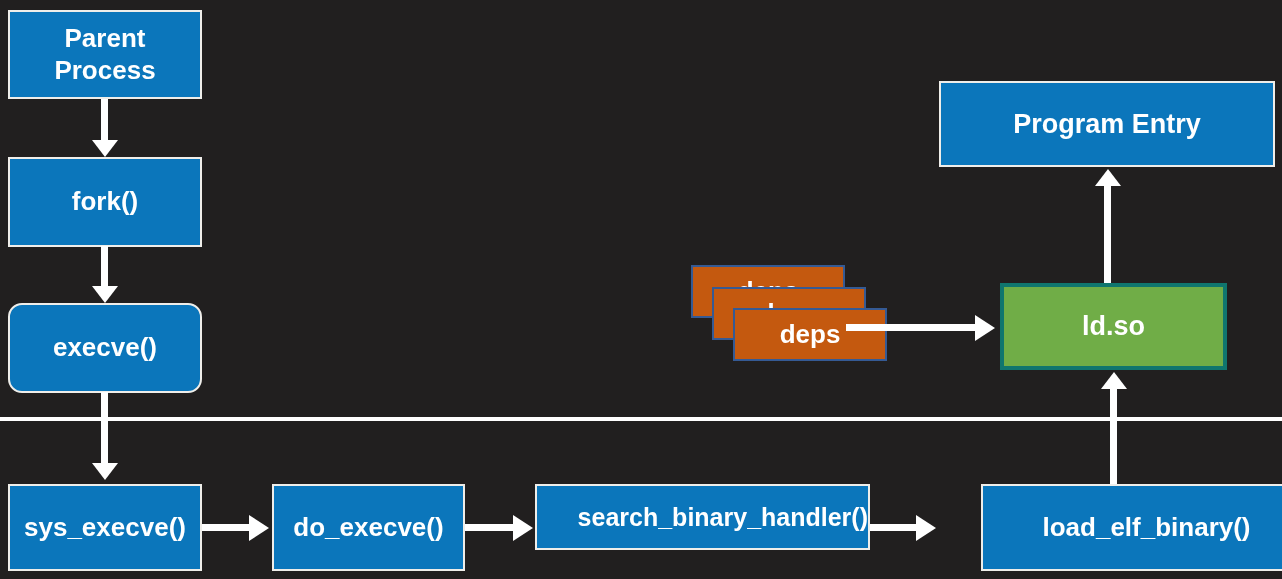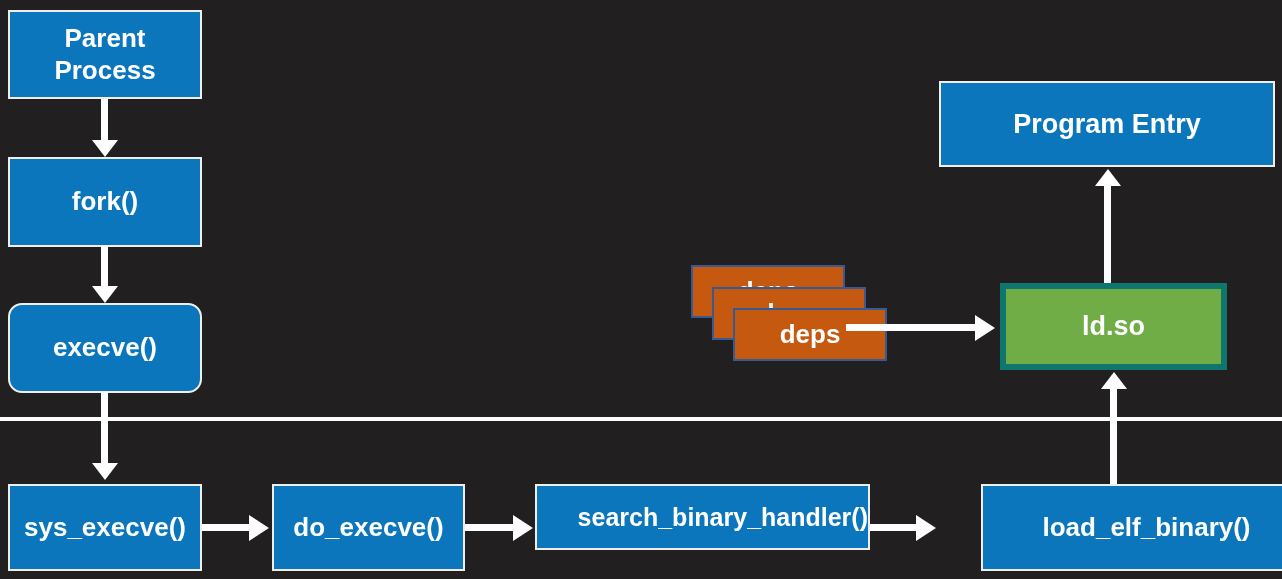--- a/index.html
+++ b/index.html
@@ -29,21 +29,21 @@
     line-height: 1.2;
   }
   .orange {
     background: #c4590f;
     border: 2px solid #355a94;
     font-size: 26px;
     margin-left: 40px;
   }
   .green {
     background: #70ad47;
-    border: 6px solid #0f766e;
+    border: 4px solid #0f766e;
     font-size: 27px;
     font-weight: bold;
   }
   .shaft { position: absolute; background: #ffffff; }
   .tri { position: absolute; width: 0; height: 0; }
   .tri-down {
     border-left: 13px solid transparent;
     border-right: 13px solid transparent;
     border-top: 17px solid #ffffff;
   }

